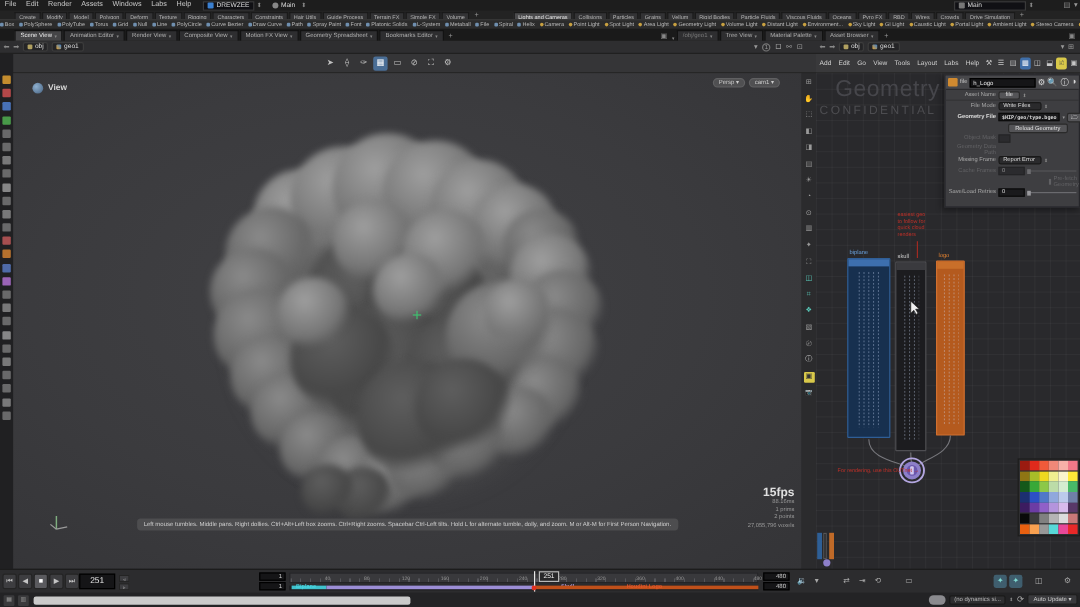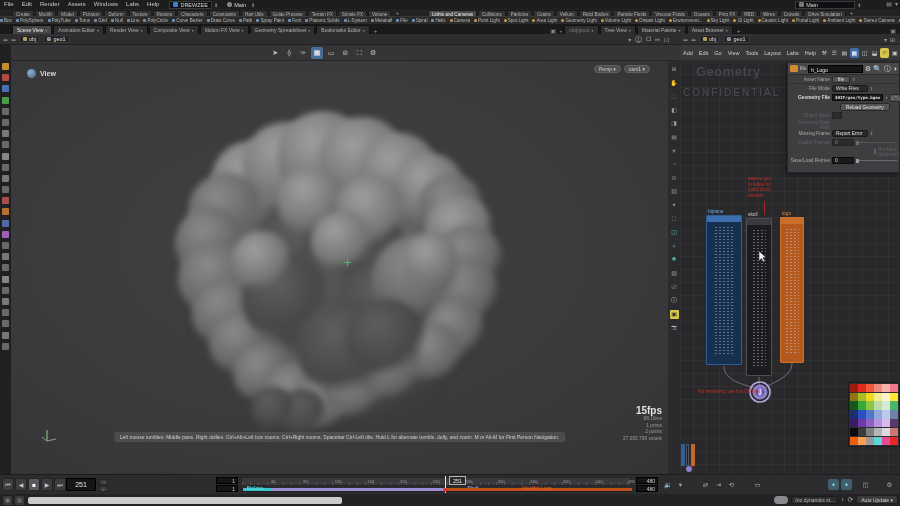--- a/index.html
+++ b/index.html
@@ -57,21 +57,21 @@
   #cloud-base{position:absolute;filter:blur(9px);border-radius:45%;}
   #cross-h{position:absolute;width:7px;height:1px;background:#3fc070;}
   #cross-v{position:absolute;width:1px;height:7px;background:#3fc070;}
   
   #net-menu{position:absolute;left:680px;top:45px;width:220px;height:16px;background:#39393b;border-bottom:1px solid #2a2a2a;display:flex;align-items:center;font-size:5.5px;color:#cfcfcf;}
   .nm-item{padding:0 3px;}
   .nm-ico{width:10px;height:10px;border-radius:2px;font-size:6px;line-height:10px;text-align:center;color:#c8c8c8;margin:0 .5px;}
   .nm-ico.active{background:#3f6ea8;color:#fff;}
   .nm-ico.yellow{background:#d8c84a;color:#444;}
   #network{position:absolute;left:680px;top:61px;width:220px;height:413px;background:#29292c;background-image:linear-gradient(rgba(255,255,255,.035) 1px, transparent 1px),linear-gradient(90deg, rgba(255,255,255,.035) 1px, transparent 1px);background-size:13px 13px;overflow:hidden;}
-  #wm-geometry{position:absolute;left:16px;top:3px;font-size:13px;font-weight:bold;color:#46464b;letter-spacing:.5px;}
+  #wm-geometry{position:absolute;left:16px;top:3px;font-size:19px;font-weight:normal;color:#46464b;letter-spacing:.5px;}
   #wm-conf{position:absolute;left:3px;top:26px;font-size:10px;color:rgba(130,130,136,.4);letter-spacing:2px;}
   .netbox{position:absolute;border-radius:1px;}
   .netbox .nb-head{position:absolute;left:0;top:0;width:100%;height:6px;}
   .nb-label{position:absolute;top:-7px;left:1px;font-size:4.8px;white-space:nowrap;}
   .nb-inner{position:absolute;background-image:radial-gradient(rgba(210,225,255,.55) .5px, transparent .6px);background-size:4px 3px;}
   .redtext{position:absolute;color:#c03028;font-size:4.5px;line-height:5.5px;white-space:nowrap;}
   #minimap{position:absolute;left:0;top:377px;width:26px;height:36px;}
   #palette{position:absolute;right:0;bottom:27px;background:#2f2f31;border:1px solid #1c1c1c;padding:1px;display:grid;grid-template-columns:repeat(6,7.6px);grid-auto-rows:8.4px;gap:.4px;}
   .pal-cell{width:7.6px;height:8.4px;}
   

